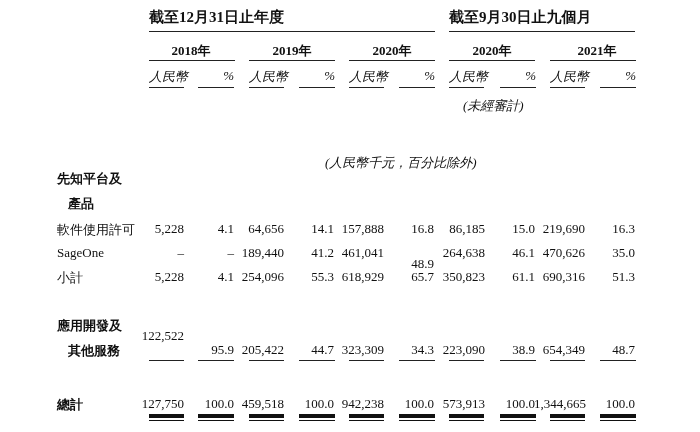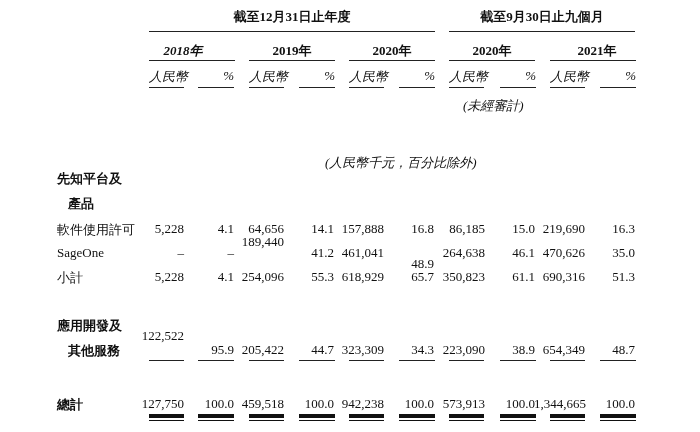--- a/index.html
+++ b/index.html
@@ -1,37 +1,37 @@
 <!DOCTYPE html>
 <html><head>
 <meta charset="utf-8">
 <style>
   html, body { margin:0; padding:0; background:#fff; }
   body { width:700px; height:432px; position:relative; overflow:hidden;
          font-family:"Liberation Serif", "DejaVu Serif", serif; color:#111; }
   .abs { position:absolute; white-space:nowrap; }
   .hline { position:absolute; height:1px; background:#222; }
-  .grp { font-weight:bold; font-size:13px; text-align:center; }
+  .grp { font-weight:bold; font-size:15px; }
   .yr { font-weight:bold; font-size:13px; text-align:center; }
   .unit { font-style:italic; font-size:13px; }
   .num { font-size:13px; text-align:right; }
   .lbl { font-size:13px; font-family:"DejaVu Sans", sans-serif; }
   .lbl.b { font-weight:bold; }
   .dbl { position:absolute; height:4px; background:#111; }
   .dbl2 { position:absolute; height:1px; background:#111; }
 </style>
 </head>
 <body>
 
 <div class="abs grp" style="left:149px;width:286px;top:8px;">截至12月31日止年度</div>
 <div class="hline" style="left:149px;width:286px;top:31px;"></div>
 <div class="abs grp" style="left:449px;width:186px;top:8px;">截至9月30日止九個月</div>
 <div class="hline" style="left:449px;width:186px;top:31px;"></div>
 
-<div class="abs yr" style="left:140px;width:86px;top:42px;font-style:italic;">2018年</div>
+<div class="abs yr" style="left:148px;width:86px;top:42px;">2018年</div>
 <div class="hline" style="left:149px;width:86px;top:60px;"></div>
 <div class="abs yr" style="left:249px;width:86px;top:42px;">2019年</div>
 <div class="hline" style="left:249px;width:86px;top:60px;"></div>
 <div class="abs yr" style="left:349px;width:86px;top:42px;">2020年</div>
 <div class="hline" style="left:349px;width:86px;top:60px;"></div>
 <div class="abs yr" style="left:449px;width:86px;top:42px;">2020年</div>
 <div class="hline" style="left:449px;width:86px;top:60px;"></div>
 <div class="abs yr" style="left:554px;width:86px;top:42px;">2021年</div>
 <div class="hline" style="left:550px;width:86px;top:60px;"></div>
 
@@ -77,21 +77,21 @@
   <div class="abs num" style="left:430px;width:55px;top:221px;">86,185</div>
   <div class="abs num" style="left:480px;width:55px;top:221px;">15.0</div>
   <div class="abs num" style="left:530px;width:55px;top:221px;">219,690</div>
   <div class="abs num" style="left:580px;width:55px;top:221px;">16.3</div>
 </div>
 
 <div>
   <div class="abs num" style="text-align:left;left:57px;top:245px;">SageOne</div>
   <div class="abs num" style="left:129px;width:55px;top:245px;">–</div>
   <div class="abs num" style="left:179px;width:55px;top:245px;">–</div>
-  <div class="abs num" style="left:229px;width:55px;top:234px;">189,440</div>
+  <div class="abs num" style="left:229px;width:55px;top:245px;">189,440</div>
   <div class="abs num" style="left:279px;width:55px;top:245px;">41.2</div>
   <div class="abs num" style="left:329px;width:55px;top:245px;">461,041</div>
   <div class="abs num" style="left:379px;width:55px;top:256px;">48.9</div>
   <div class="abs num" style="left:430px;width:55px;top:245px;">264,638</div>
   <div class="abs num" style="left:480px;width:55px;top:245px;">46.1</div>
   <div class="abs num" style="left:530px;width:55px;top:245px;">470,626</div>
   <div class="abs num" style="left:580px;width:55px;top:245px;">35.0</div>
 </div>
 
 <div>

